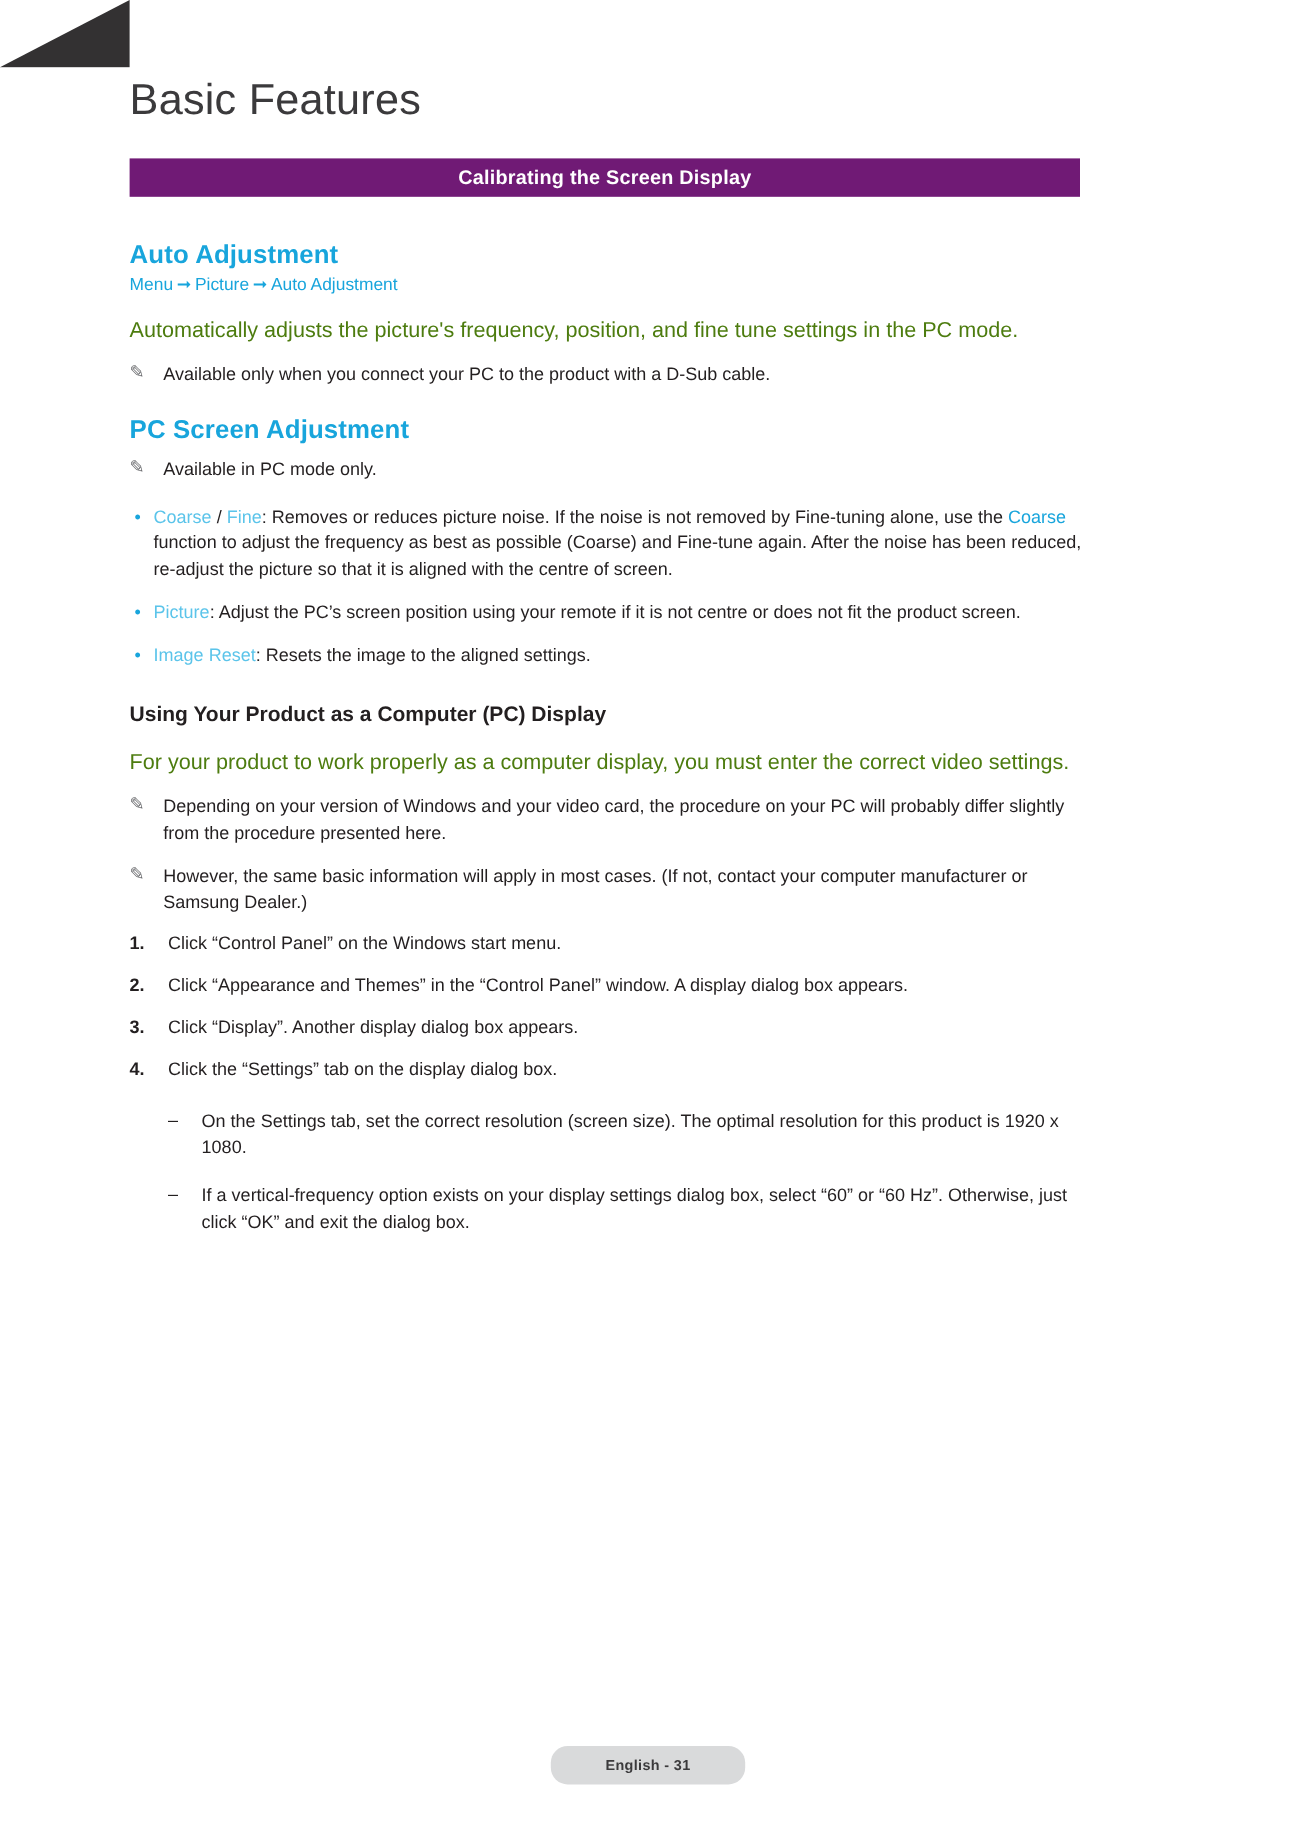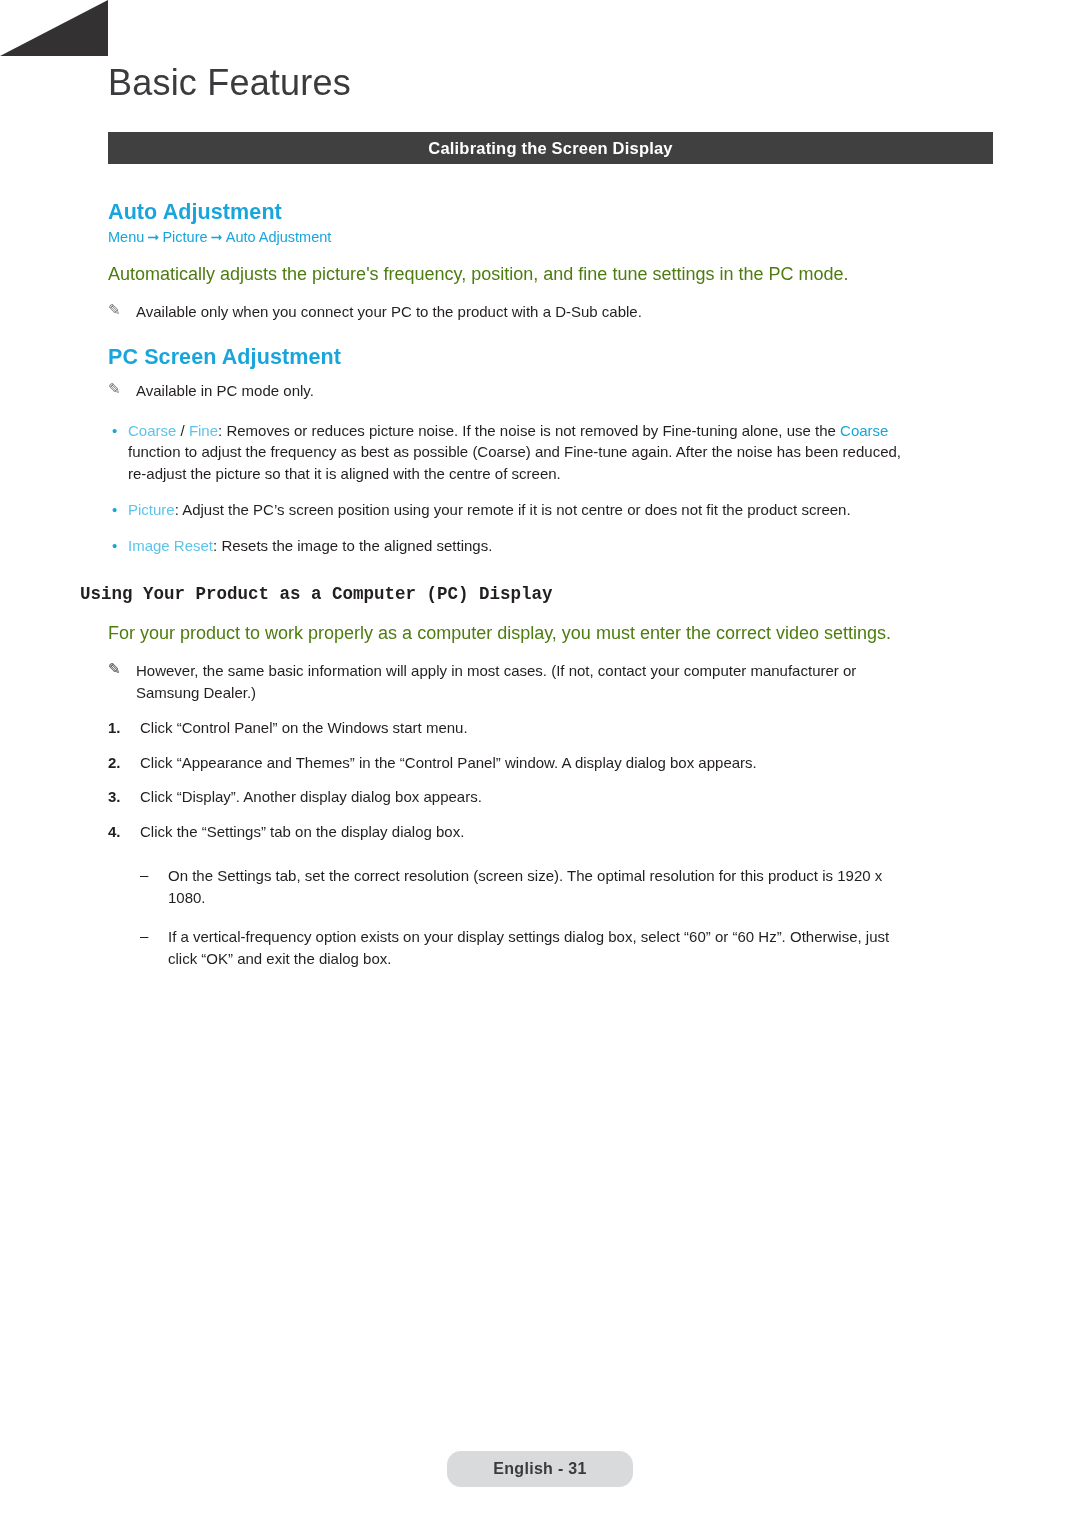--- a/index.html
+++ b/index.html
@@ -49,23 +49,23 @@
     font-weight: 400;
     letter-spacing: 0.2px;
     color: #3b3a3c;
     font-family: Liberation Sans, sans-serif;
   }
 
   .section-bar {
     position: absolute;
     left: 108px;
     top: 132px;
-    width: 885px;
+    width: 792px;
     height: 32px;
-    background: #404040;
+    background: #701a75;
     color: #ffffff;
     font-size: 16.5px;
     font-weight: bold;
     display: flex;
     align-items: center;
     justify-content: center;
     letter-spacing: 0.2px;
   }
 
   .content {
@@ -79,22 +79,21 @@
     color: #18a5dc;
     font-size: 21.5px;
     font-weight: bold;
     margin: 22px 0 0 108px;
     letter-spacing: 0.1px;
   }
   .h-dark {
     color: #231f20;
     font-size: 17.5px;
     font-weight: bold;
-    margin: 28px 0 0 80px;
-    font-family: Liberation Mono, monospace;
+    margin: 28px 0 0 108px;
   }
 
   .path {
     margin: 4px 0 0 108px;
     font-size: 14.5px;
     color: #18a5dc;
   }
   .path .arrow {
     color: #18a5dc;
     padding: 0 3px;
@@ -177,21 +176,21 @@
     position: absolute;
     left: 0;
     bottom: 32px;
     width: 1080px;
     display: flex;
     justify-content: center;
   }
   .footer-pill {
     background: #d9dadb;
     color: #3b3a3c;
-    font-size: 16px;
+    font-size: 12px;
     font-weight: bold;
     border-radius: 14px;
     padding: 9px 46px;
     letter-spacing: 0.3px;
   }
 </style>
 </head>
 <body>
 
 <div class="page">
@@ -242,20 +241,21 @@
       <span class="kw">Image Reset</span><span>: Resets the image to the aligned settings.</span>
     </div>
 
     <div class="h-dark">Using Your Product as a Computer (PC) Display</div>
 
 
     <p class="body">For your product to work properly as a computer display, you must enter the correct video settings.</p>
 
     <div class="note">
       <span class="pencil">✎</span>
+      <span>Depending on your version of Windows and your video card, the procedure on your PC will probably differ slightly from the procedure presented here.</span>
     </div>
 
     <div class="note">
       <span class="pencil">✎</span>
       <span>However, the same basic information will apply in most cases. (If not, contact your computer manufacturer or Samsung Dealer.)</span>
     </div>
 
     <div class="num-item">
       <span class="num">1.</span>
       <span>Click “Control Panel” on the Windows start menu.</span>

